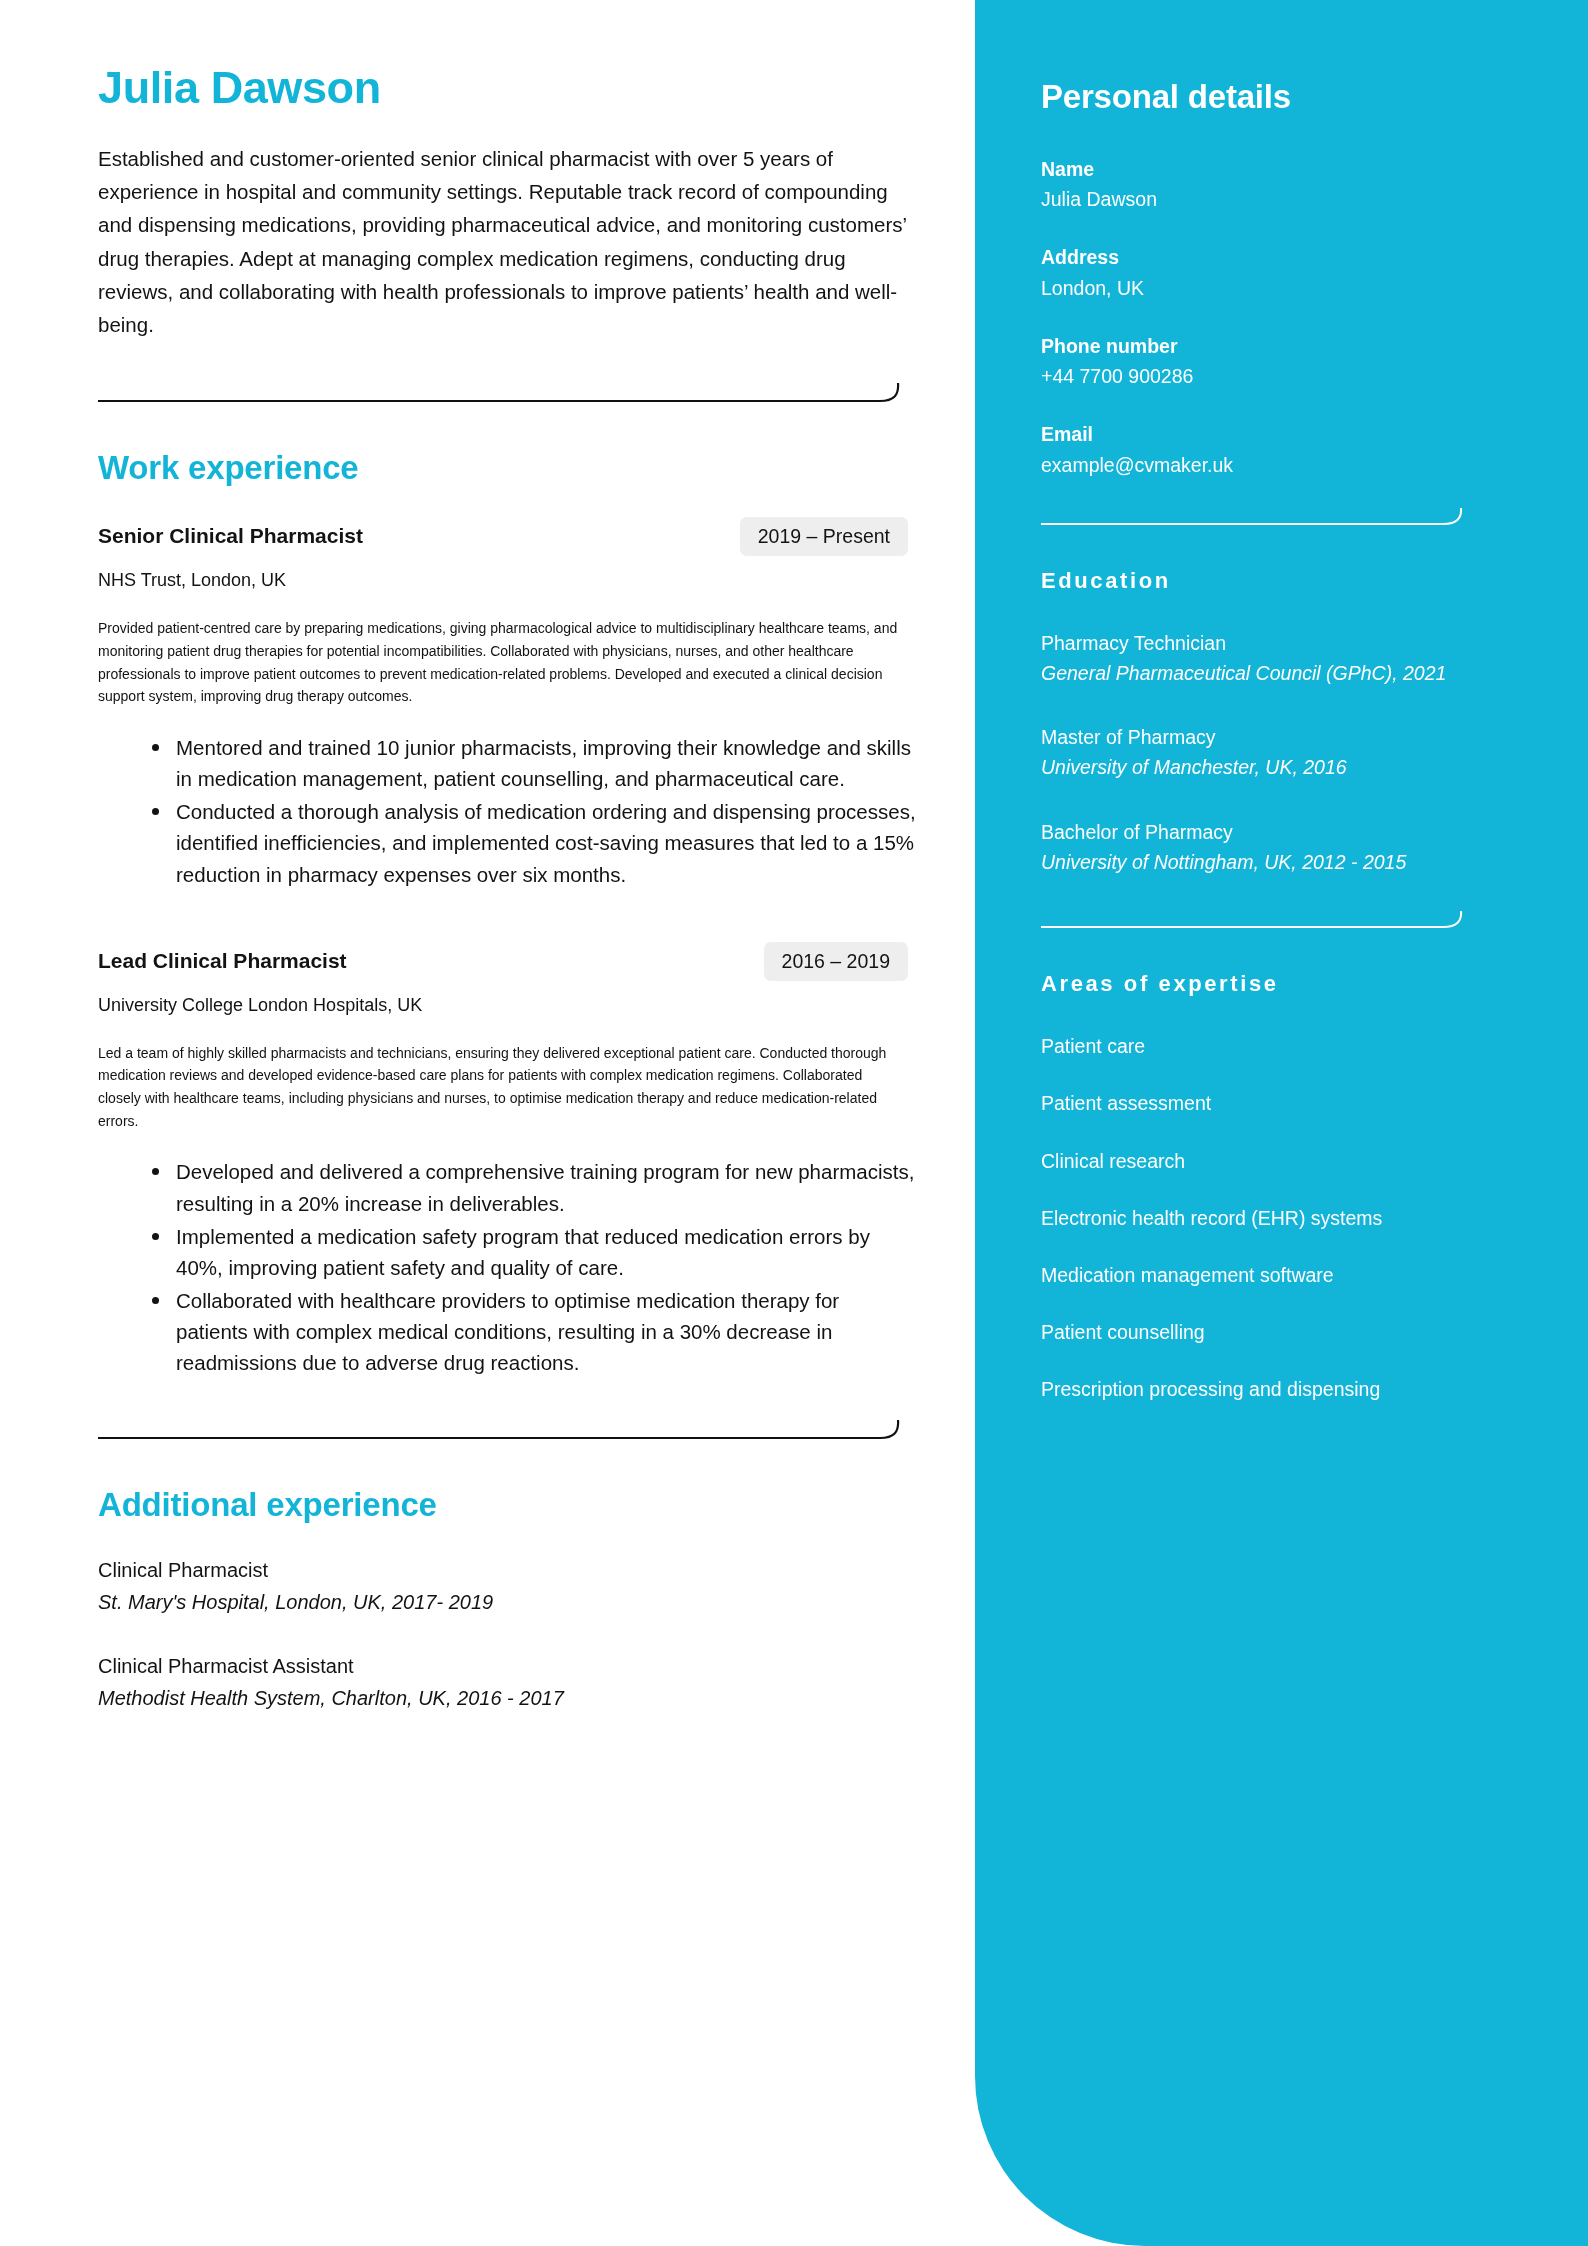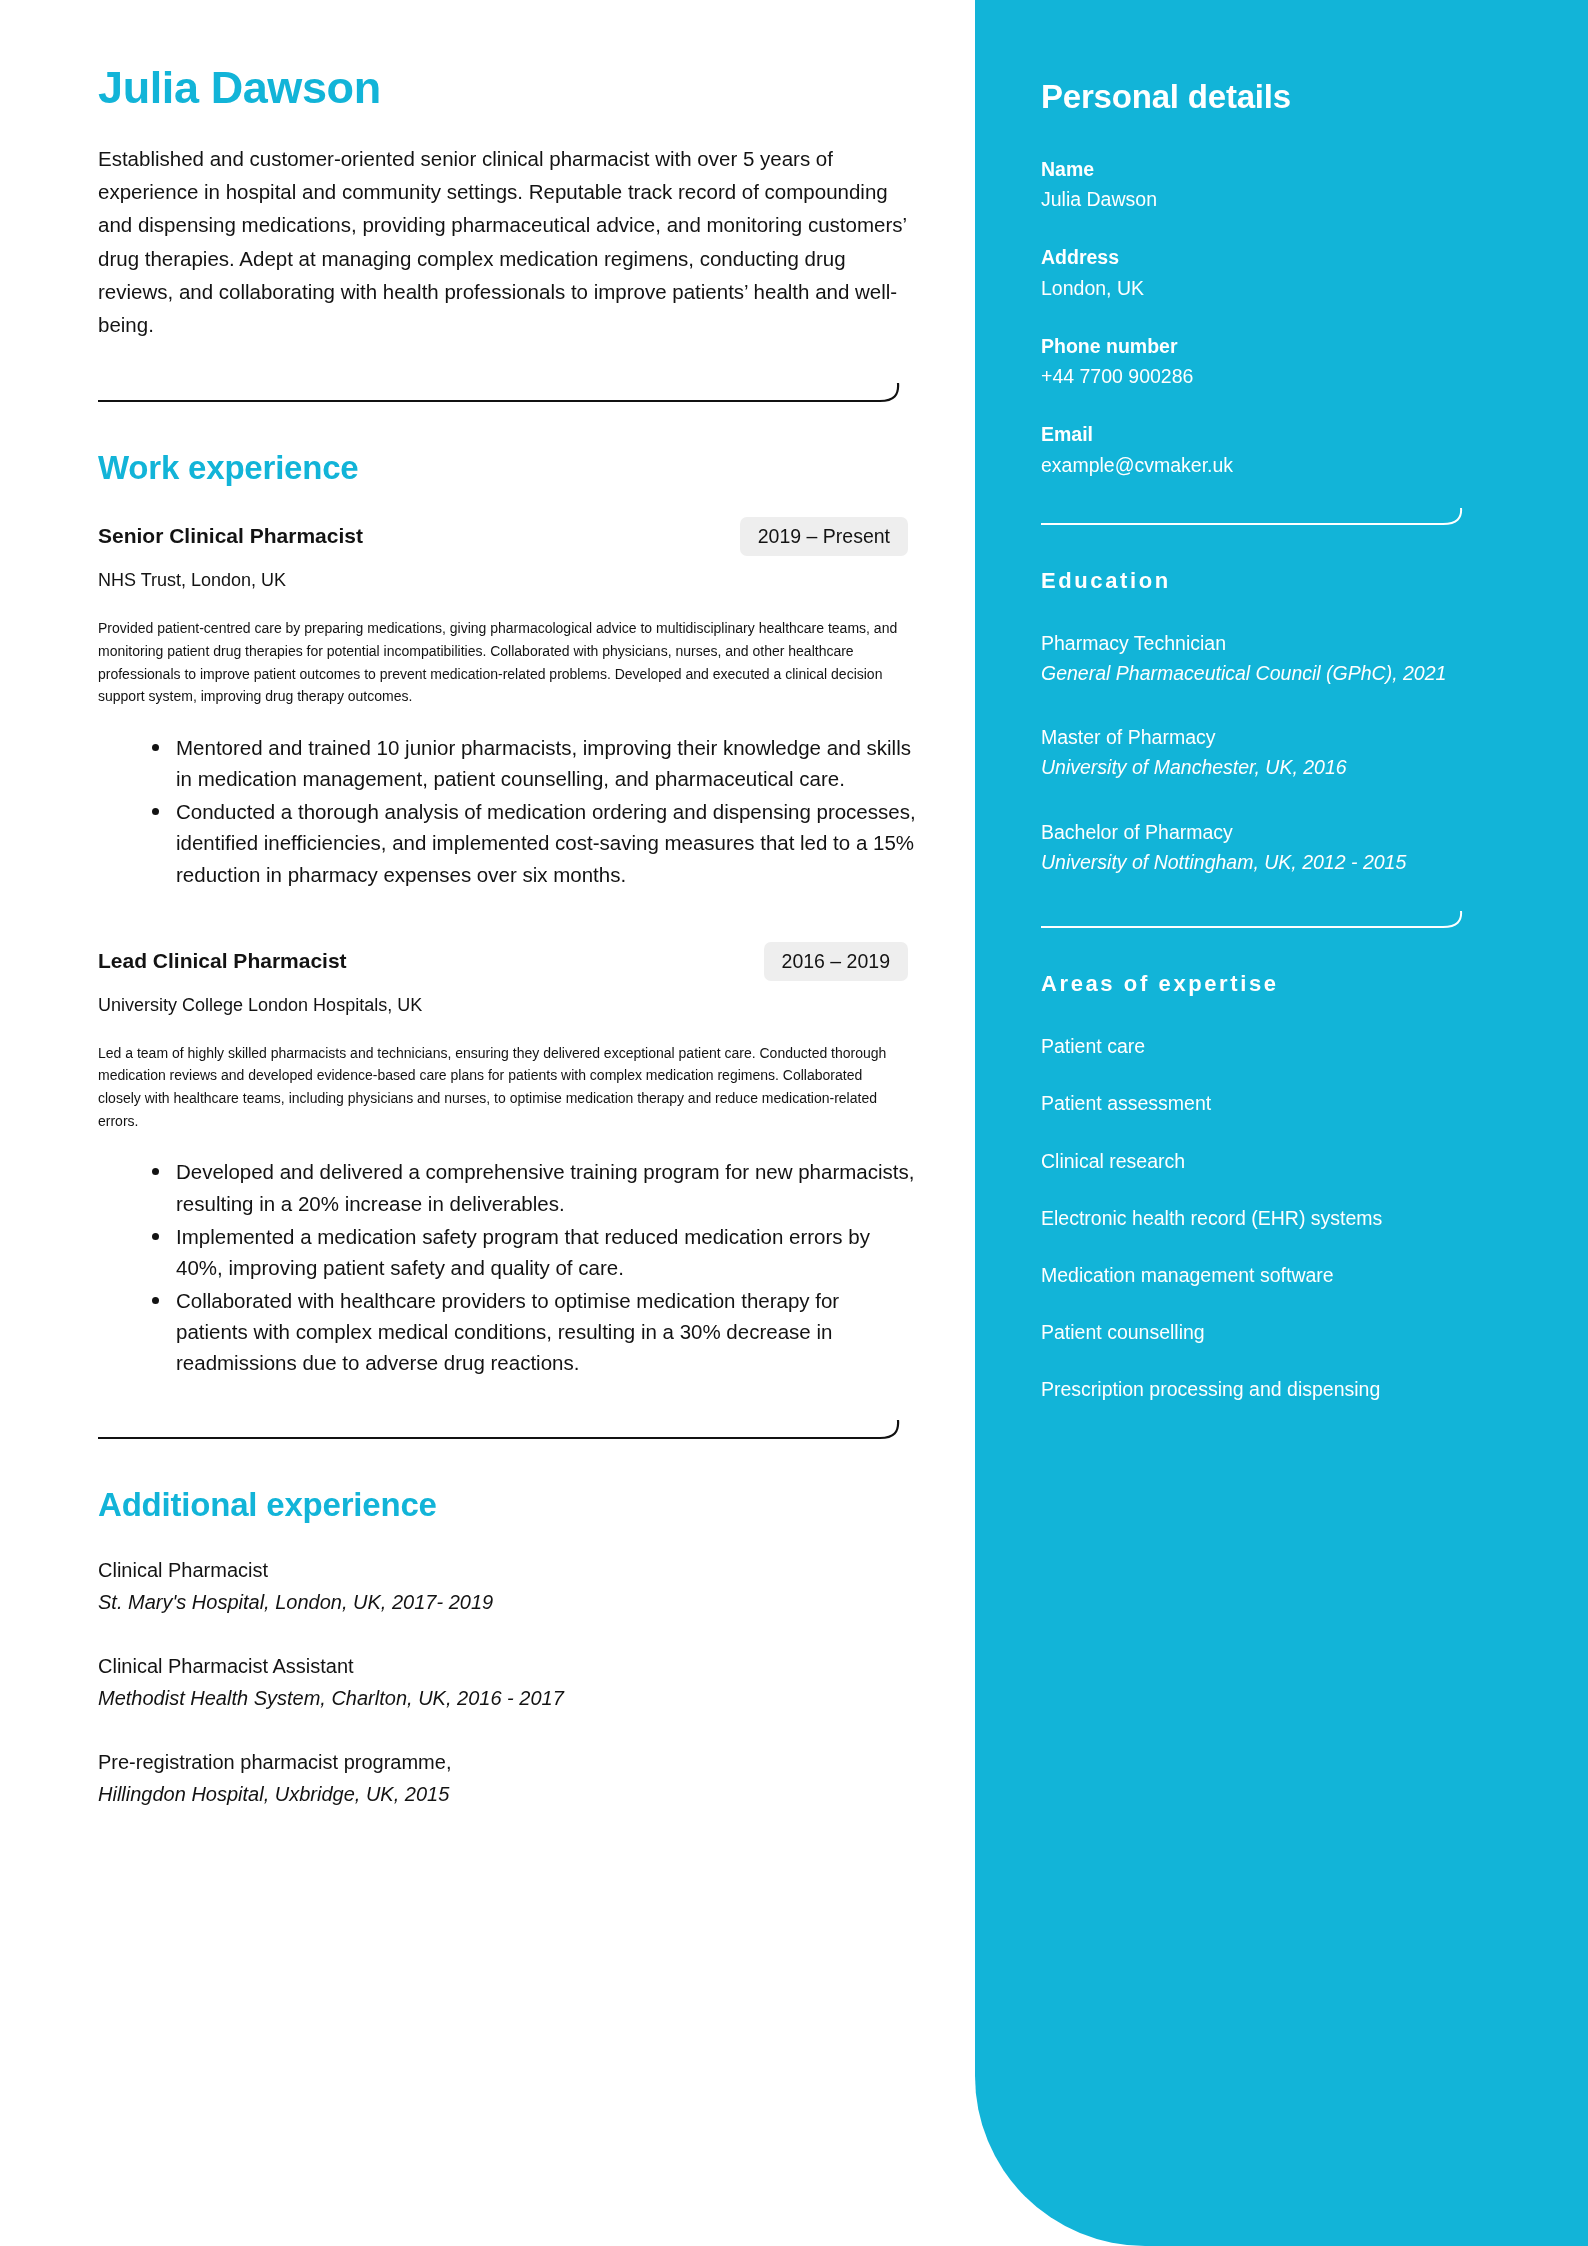--- a/index.html
+++ b/index.html
@@ -282,24 +282,20 @@
     <div class="addl-block">
       <div class="addl-role">Clinical Pharmacist</div>
       <div class="addl-place">St. Mary's Hospital, London, UK, 2017- 2019</div>
     </div>
 
     <div class="addl-block">
       <div class="addl-role">Clinical Pharmacist Assistant</div>
       <div class="addl-place">Methodist Health System, Charlton, UK, 2016 - 2017</div>
     </div>
 
-    <div class="addl-block">
-      <div class="addl-role">Pre-registration pharmacist programme,</div>
-      <div class="addl-place">Hillingdon Hospital, Uxbridge, UK, 2015</div>
-    </div>
 
   </div>
 
   <div class="sidebar">
 
     <h2 class="side-title">Personal details</h2>
 
     <div class="pd-block">
       <div class="pd-label">Name</div>
       <div class="pd-value">Julia Dawson</div>

